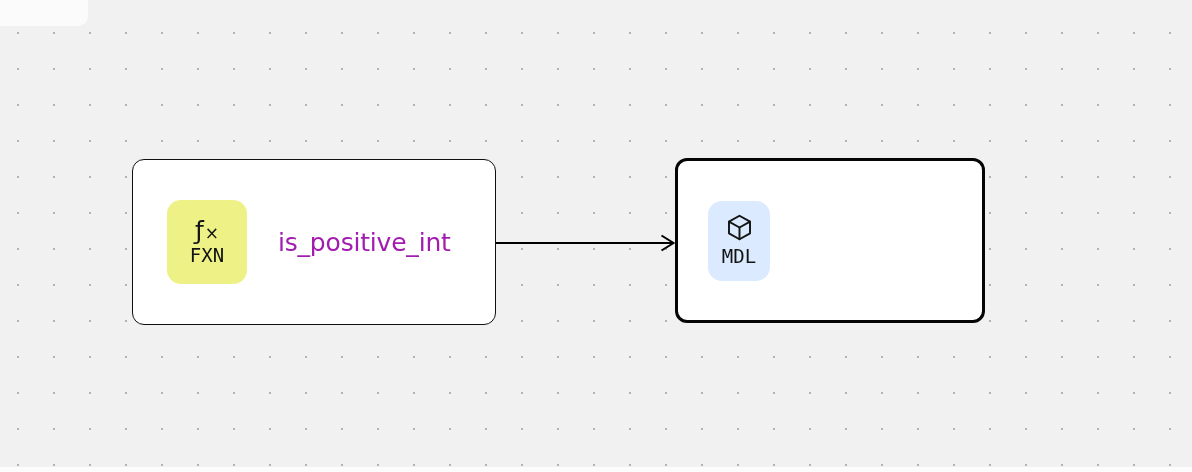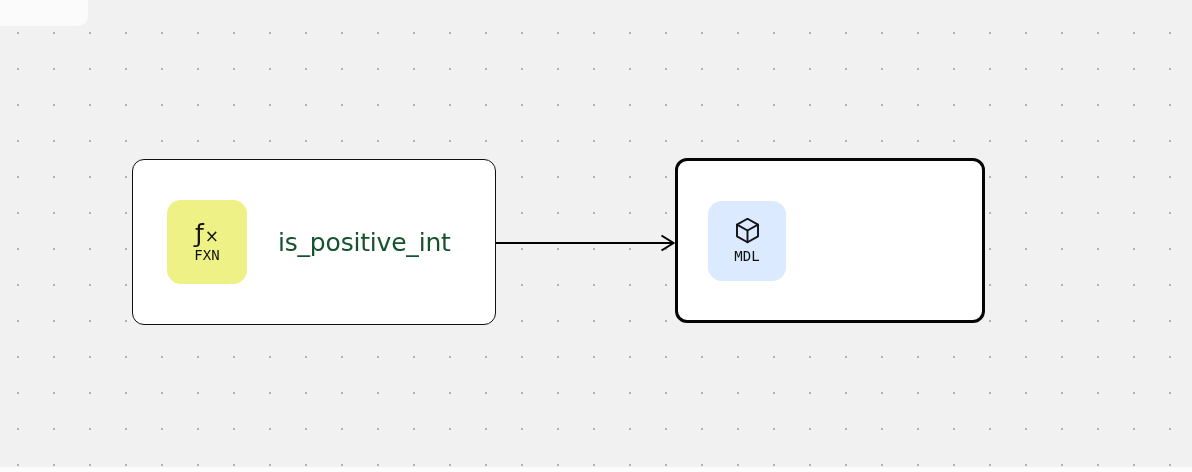--- a/index.html
+++ b/index.html
@@ -67,44 +67,44 @@
     width: 80px; height: 84px;
     border-radius: 14px;
     display: flex;
     flex-direction: column;
     align-items: center;
     justify-content: center;
     flex: 0 0 auto;
     color: #121212;
   }
 
-  .badge--mdl { width: 78px; height: 80px; }
+  .badge--mdl { width: 62px; height: 80px; }
 
   .badge-icon-fx {
     font-size: 25px;
     line-height: 1.1;
     color: #141414;
     display: flex;
     align-items: baseline;
   }
   .badge-icon-fx .fx-x { font-size: 17px; margin-left: 1px; }
 
   .badge-icon-box { display: flex; line-height: 0; margin-bottom: 3px; }
 
   .badge-tag {
     font-family: "DejaVu Sans Mono", "Liberation Mono", monospace;
-    font-size: 14px;
+    font-size: 19px;
     line-height: 1.2;
     color: #121212;
   }
 
   .node-label {
     font-size: 25px;
     letter-spacing: -0.2px;
-    color: #14532d;
+    color: #a21caf;
     white-space: nowrap;
   }
 </style>
 </head>
 <body>
 
 <div class="canvas">
 
   <div class="corner-panel"></div>
 

